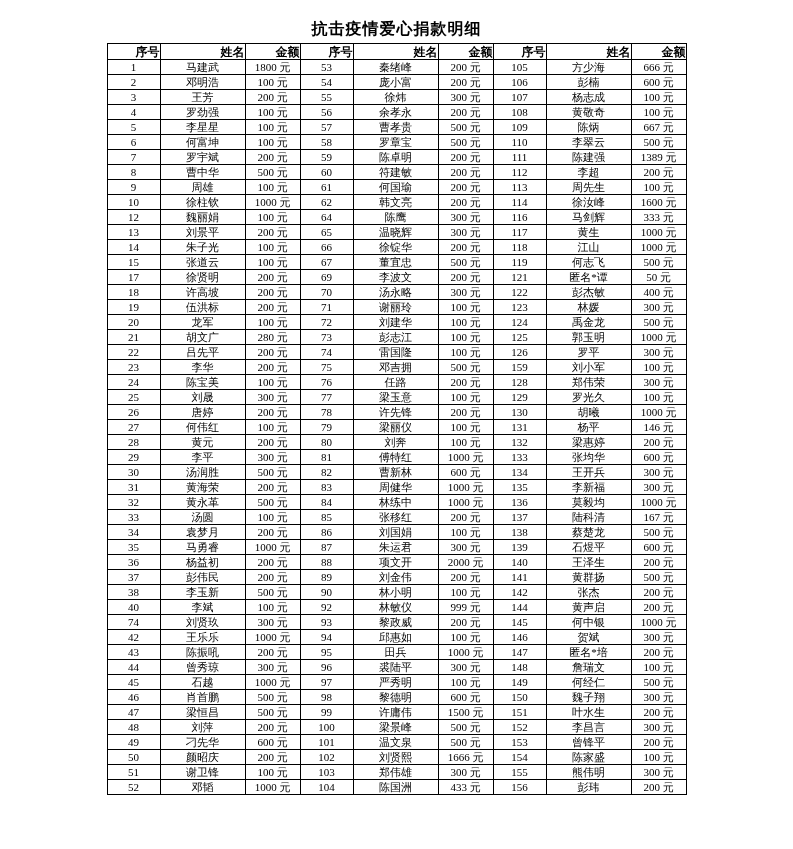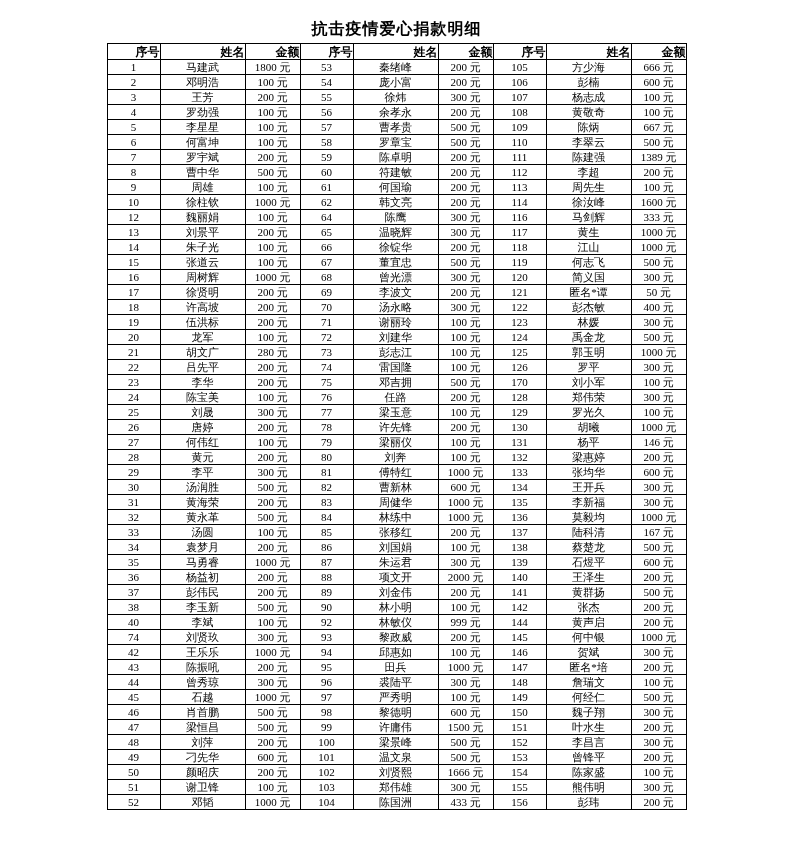--- a/index.html
+++ b/index.html
@@ -214,31 +214,20 @@
           <td class="col-name">张道云</td>
           <td class="col-amount">100 元</td>
           <td class="col-no">67</td>
           <td class="col-name">董宜忠</td>
           <td class="col-amount">500 元</td>
           <td class="col-no">119</td>
           <td class="col-name">何志飞</td>
           <td class="col-amount">500 元</td>
         </tr>
         <tr>
-          <td class="col-no">16</td>
-          <td class="col-name">周树辉</td>
-          <td class="col-amount">1000 元</td>
-          <td class="col-no">68</td>
-          <td class="col-name">曾光漂</td>
-          <td class="col-amount">300 元</td>
-          <td class="col-no">120</td>
-          <td class="col-name">简义国</td>
-          <td class="col-amount">300 元</td>
-        </tr>
-        <tr>
           <td class="col-no">17</td>
           <td class="col-name">徐贤明</td>
           <td class="col-amount">200 元</td>
           <td class="col-no">69</td>
           <td class="col-name">李波文</td>
           <td class="col-amount">200 元</td>
           <td class="col-no">121</td>
           <td class="col-name">匿名*谭</td>
           <td class="col-amount">50 元</td>
         </tr>
@@ -297,21 +286,21 @@
           <td class="col-name">罗平</td>
           <td class="col-amount">300 元</td>
         </tr>
         <tr>
           <td class="col-no">23</td>
           <td class="col-name">李华</td>
           <td class="col-amount">200 元</td>
           <td class="col-no">75</td>
           <td class="col-name">邓吉拥</td>
           <td class="col-amount">500 元</td>
-          <td class="col-no">170</td>
+          <td class="col-no">159</td>
           <td class="col-name">刘小军</td>
           <td class="col-amount">100 元</td>
         </tr>
         <tr>
           <td class="col-no">24</td>
           <td class="col-name">陈宝美</td>
           <td class="col-amount">100 元</td>
           <td class="col-no">76</td>
           <td class="col-name">任路</td>
           <td class="col-amount">200 元</td>

